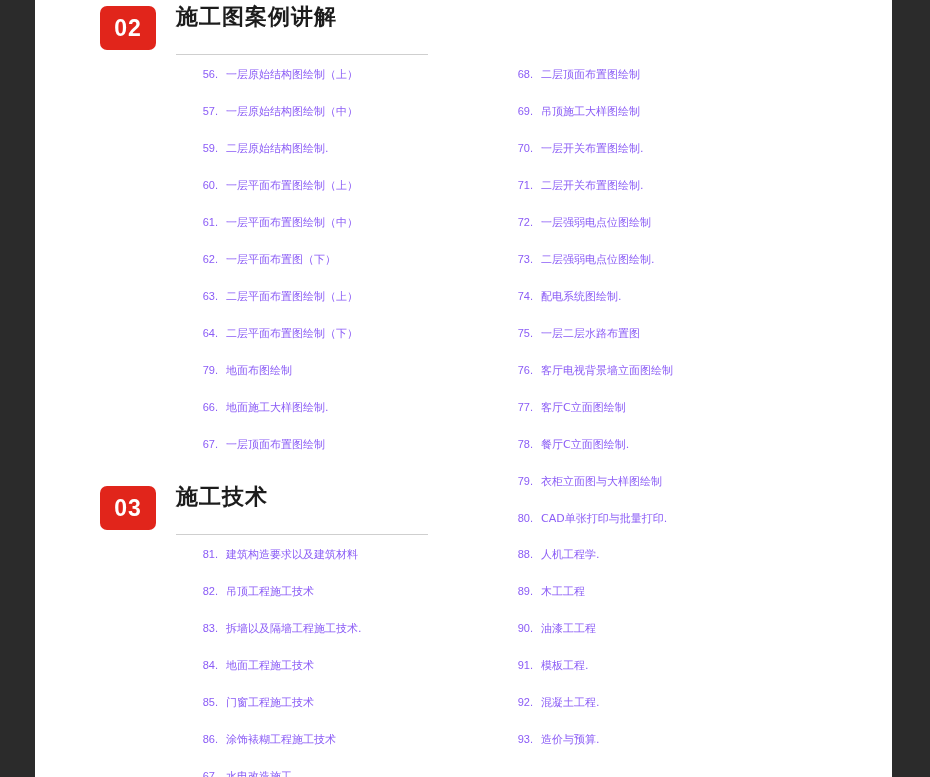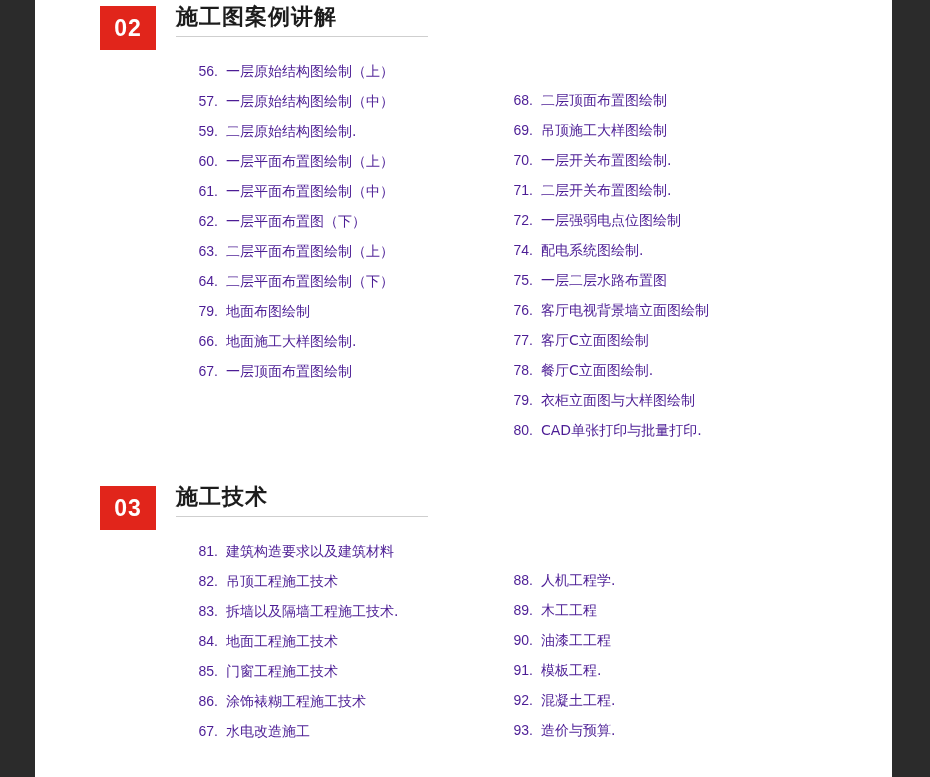--- a/index.html
+++ b/index.html
@@ -51,51 +51,52 @@
     left: 42px; top: 6px;
     width: 56px; height: 44px;
     background: #e1251b;
     color: #ffffff;
     font-size: 23px;
     font-weight: bold;
     display: flex;
     align-items: center;
     justify-content: center;
     letter-spacing: 1px;
+    border-radius: 7px;
   }
   .sec-title-wrap {
     position: absolute;
     left: 118px; top: 2px;
     width: 252px;
     border-bottom: 1.5px solid #cfcfcf;
-    padding-bottom: 4px;
+    padding-bottom: 22px;
   }
   .sec-title {
     font-size: 22px;
     font-weight: bold;
     color: #1c1c1c;
     letter-spacing: 1px;
     font-family: "DejaVu Sans", "Liberation Sans", sans-serif;
   }
 
   .cols {
     position: relative;
     padding-top: 8px;
   }
   .col {
     position: absolute;
     top: 0;
   }
   .col.left { left: 130px; width: 330px; }
-  .col.right { left: 445px; width: 380px; margin-top: 29px; }
+  .col.right { left: 445px; width: 380px; }
 
   .item {
-    font-size: 14px;
-    color: #4c1d95;
-    line-height: 30px;
+    font-size: 11px;
+    color: #8b5cf6;
+    line-height: 37px;
     white-space: nowrap;
     font-family: "DejaVu Sans", "Liberation Sans", sans-serif;
   }
   .item .idx {
     display: inline-block;
     width: 30px;
     text-align: right;
     font-family: "Liberation Sans", sans-serif;
   }
   .item .dot { display:inline-block; width: 8px; }
@@ -141,20 +142,21 @@
           <div class="item"><span class="idx">79.</span><span class="dot"></span><span class="txt">地面布图绘制</span></div>
           <div class="item"><span class="idx">66.</span><span class="dot"></span><span class="txt">地面施工大样图绘制.</span></div>
           <div class="item"><span class="idx">67.</span><span class="dot"></span><span class="txt">一层顶面布置图绘制</span></div>
         </div>
         <div class="col right">
           <div class="item"><span class="idx">68.</span><span class="dot"></span><span class="txt">二层顶面布置图绘制</span></div>
           <div class="item"><span class="idx">69.</span><span class="dot"></span><span class="txt">吊顶施工大样图绘制</span></div>
           <div class="item"><span class="idx">70.</span><span class="dot"></span><span class="txt">一层开关布置图绘制.</span></div>
           <div class="item"><span class="idx">71.</span><span class="dot"></span><span class="txt">二层开关布置图绘制.</span></div>
           <div class="item"><span class="idx">72.</span><span class="dot"></span><span class="txt">一层强弱电点位图绘制</span></div>
+          <div class="item"><span class="idx">73.</span><span class="dot"></span><span class="txt">二层强弱电点位图绘制.</span></div>
           <div class="item"><span class="idx">74.</span><span class="dot"></span><span class="txt">配电系统图绘制.</span></div>
           <div class="item"><span class="idx">75.</span><span class="dot"></span><span class="txt">一层二层水路布置图</span></div>
           <div class="item"><span class="idx">76.</span><span class="dot"></span><span class="txt">客厅电视背景墙立面图绘制</span></div>
           <div class="item"><span class="idx">77.</span><span class="dot"></span><span class="txt">客厅C立面图绘制</span></div>
           <div class="item"><span class="idx">78.</span><span class="dot"></span><span class="txt">餐厅C立面图绘制.</span></div>
           <div class="item"><span class="idx">79.</span><span class="dot"></span><span class="txt">衣柜立面图与大样图绘制</span></div>
           <div class="item"><span class="idx">80.</span><span class="dot"></span><span class="txt">CAD单张打印与批量打印.</span></div>
         </div>
       </div>
     </div>

